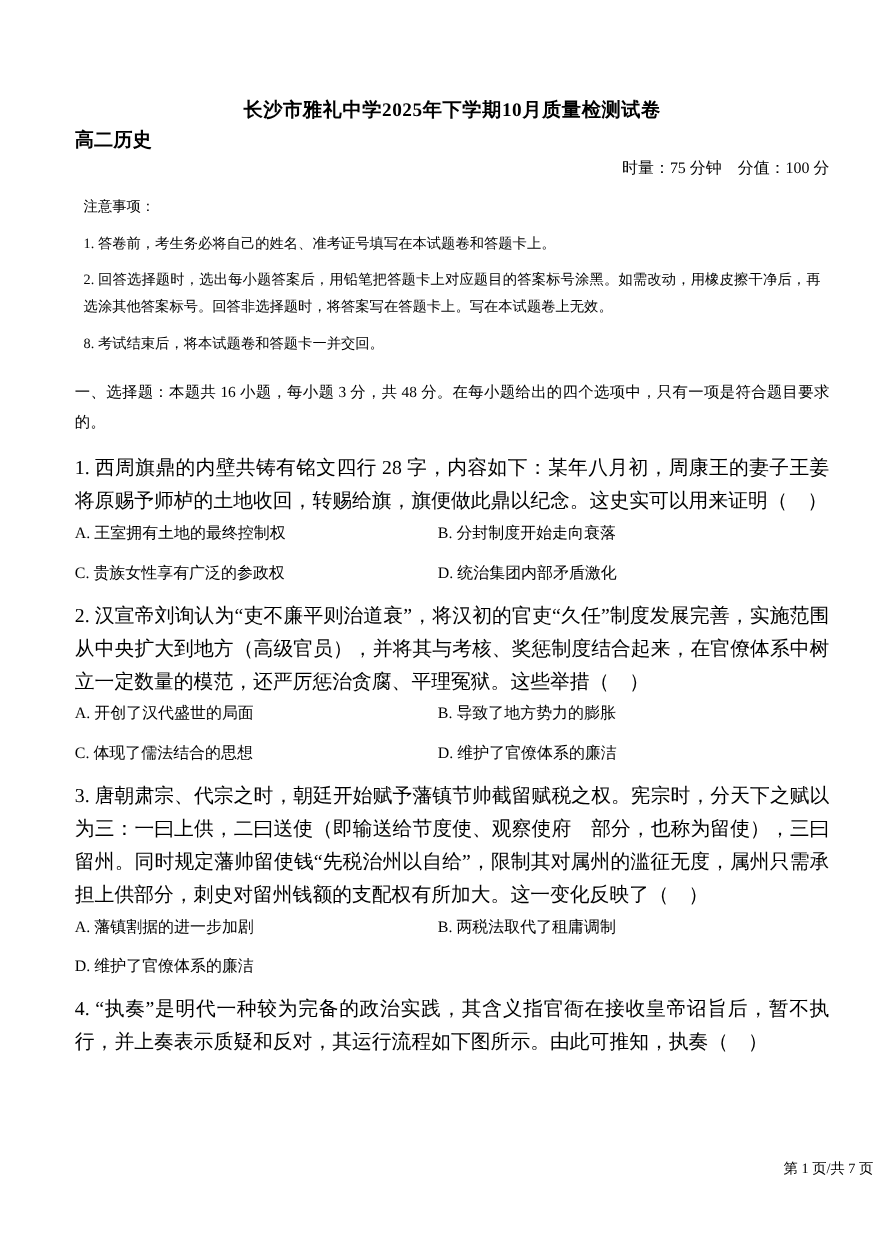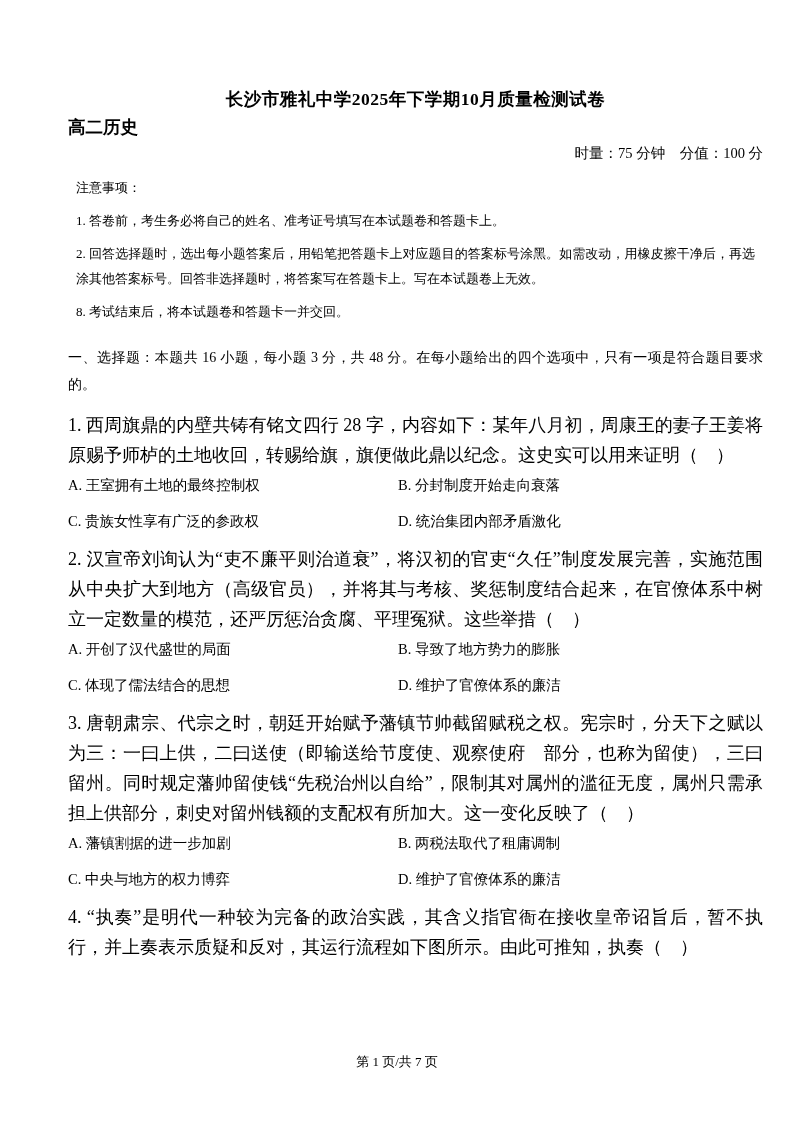--- a/index.html
+++ b/index.html
@@ -6,21 +6,21 @@
     margin: 0;
     padding: 0;
     background: #ffffff;
   }
   .page {
     position: relative;
     width: 794px;
     height: 1123px;
     box-sizing: border-box;
     background: #ffffff;
-    padding: 86px 31px 0 68px;
+    padding: 86px 40px 0 68px;
     font-family: "Liberation Serif", "DejaVu Serif", serif;
     color: #000000;
     overflow: hidden;
   }
   .exam-title {
     margin: 0;
     font-size: 17.5px;
     font-weight: bold;
     text-align: center;
     line-height: 26px;
@@ -69,21 +69,21 @@
     grid-template-columns: 330px auto;
     row-gap: 14px;
     font-size: 14.5px;
     line-height: 22px;
   }
   .footer {
     position: absolute;
     left: 0;
     right: 0;
     bottom: 52px;
-    text-align: center;
+    text-align: right;
     font-size: 13px;
     color: #000000;
   }
 </style>
 </head>
 <body>
 
 <div class="page">
 
   <h1 class="exam-title">长沙市雅礼中学2025年下学期10月质量检测试卷</h1>
@@ -117,21 +117,20 @@
       <span>C. 体现了儒法结合的思想</span>
       <span>D. 维护了官僚体系的廉洁</span>
     </div>
   </div>
 
   <div class="question">
     <p class="stem">3. 唐朝肃宗、代宗之时，朝廷开始赋予藩镇节帅截留赋税之权。宪宗时，分天下之赋以为三：一曰上供，二曰送使（即输送给节度使、观察使府　部分，也称为留使），三曰留州。同时规定藩帅留使钱“先税治州以自给”，限制其对属州的滥征无度，属州只需承担上供部分，刺史对留州钱额的支配权有所加大。这一变化反映了（　）</p>
     <div class="options">
       <span>A. 藩镇割据的进一步加剧</span>
       <span>B. 两税法取代了租庸调制</span>
-      <span>C. 中央与地方的权力博弈</span>
       <span>D. 维护了官僚体系的廉洁</span>
     </div>
   </div>
 
   <div class="question">
     <p class="stem">4. “执奏”是明代一种较为完备的政治实践，其含义指官衙在接收皇帝诏旨后，暂不执行，并上奏表示质疑和反对，其运行流程如下图所示。由此可推知，执奏（　）</p>
   </div>
 
   <div class="footer">第 1 页/共 7 页</div>
 

